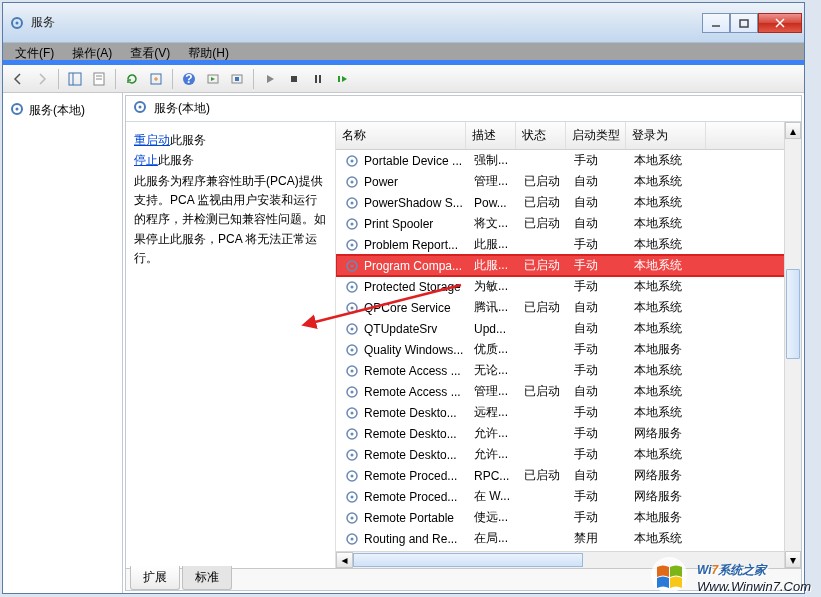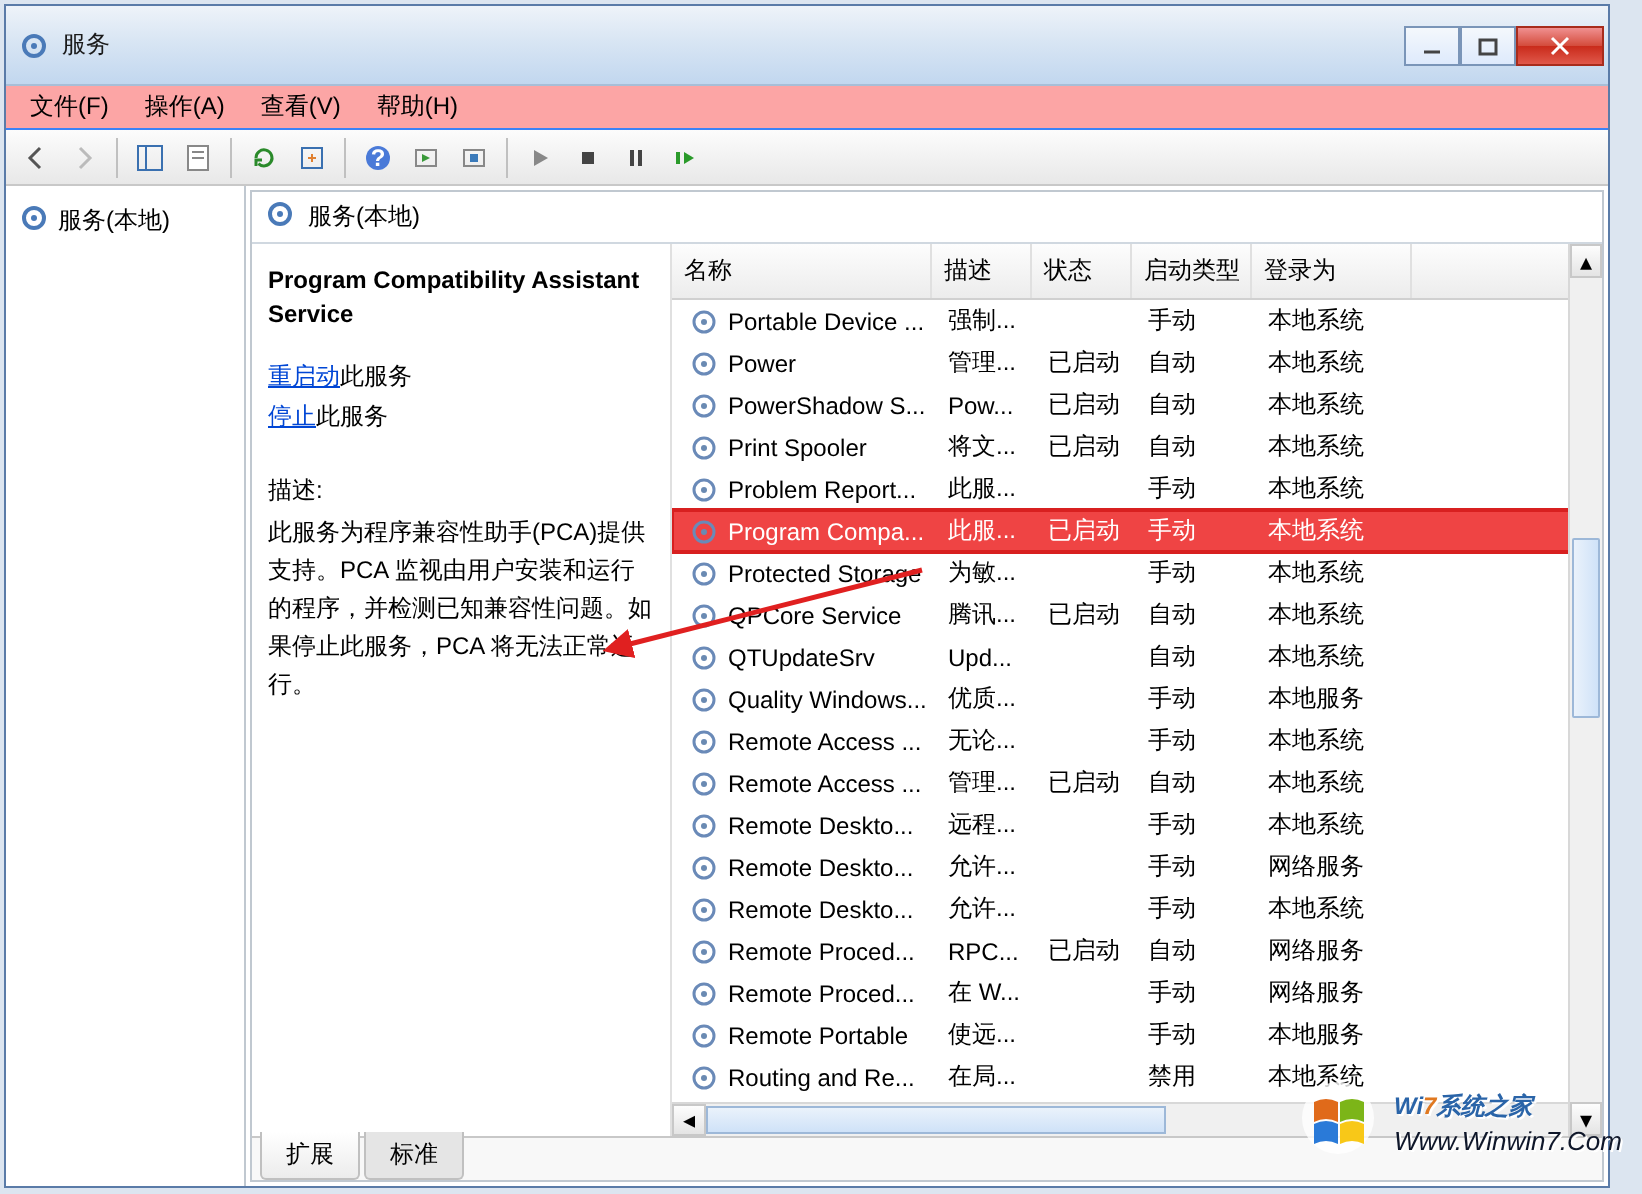--- a/index.html
+++ b/index.html
@@ -9,21 +9,21 @@
 
 .titlebar { height: 40px; background: linear-gradient(to bottom, #eef3f9 0%, #d6e4f3 50%, #c2d7ef 100%); display: flex; align-items: center; padding-left: 6px; border-bottom: 1px solid #a8bed7; }
 .titlebar .icon-sm { width: 16px; height: 16px; margin-right: 6px; }
 .title-text { flex: 1; color: #1a1a1a; }
 .win-controls { display: flex; height: 20px; margin-right: 2px; gap: 0; }
 .win-btn { width: 28px; height: 20px; border: 1px solid #7a95b8; background: linear-gradient(to bottom,#f4f8fc,#deeafc); display:flex; align-items:center; justify-content:center; font-size:10px; color:#333; }
 .win-btn.close { width: 44px; background: linear-gradient(to bottom,#f09090,#d44c3c 49%,#c92a1a 50%,#e0584a); color:#fff; border-color:#a82c1c; }
 .win-btn.close svg { stroke:#fff; }
 .win-btn svg { width:10px; height:10px; stroke:#444; stroke-width:1.5; fill:none; }
 
-.menubar { height: 22px; background: #fca5a5; border-bottom: 1px solid #3b82f6; display:flex; align-items:flex-end; padding-left:4px; gap:2px; }
+.menubar { height: 22px; background: #a3a3a3; border-bottom: 5px solid #3b82f6; display:flex; align-items:flex-start; padding-left:4px; gap:2px; }
 .menubar span { padding: 2px 8px; }
 
 .toolbar { height: 28px; background: linear-gradient(to bottom,#fcfcfc,#e8e8e8); border-bottom:1px solid #c8c8c8; display:flex; align-items:center; padding:0 4px; gap:2px; }
 .toolbar .sep { width:1px; height:20px; background:#c0c0c0; margin:0 3px; }
 .tb-btn { width:22px; height:22px; display:flex; align-items:center; justify-content:center; border:1px solid transparent; }
 .tb-btn svg { width:16px; height:16px; }
 
 .content { flex:1; display:flex; min-height:0; }
 .left-pane { width:120px; border-right:1px solid #c0c8d0; background:#fff; padding:6px 4px; }
 .left-item { display:flex; align-items:center; gap:4px; padding:2px; }
@@ -61,21 +61,21 @@
 .sb-track-h { flex:1; position:relative; }
 .sb-thumb-h { position:absolute; top:1px; bottom:1px; left:0; width:230px; background:linear-gradient(to bottom,#eaf2fb,#cfe2f8); border:1px solid #9db8d8; }
 
 .tabs-bottom { height:22px; display:flex; align-items:flex-end; border-top:1px solid #c8c8c8; padding-left:4px; gap:2px; background:#f8f8f8; }
 .tab { padding:3px 12px; border:1px solid #c0c0c0; border-top:none; background:linear-gradient(to bottom,#fff,#ececec); font-size:12px; border-bottom-left-radius:3px; border-bottom-right-radius:3px; }
 .tab.active { background:#e5e5e5; }
 
 .arrow-annot { position:absolute; left:175px; top:155px; pointer-events:none; }
 .arrow-annot svg { overflow:visible; }
 
-.watermark { position:absolute; right:10px; bottom:18px; display:flex; align-items:center; gap:8px; font-family:Arial,sans-serif; pointer-events:none; }
+.watermark { position:absolute; right:10px; bottom:2px; display:flex; align-items:center; gap:8px; font-family:Arial,sans-serif; pointer-events:none; }
 .wm-text1 { font-size:20px; font-weight:bold; color:#2a64a8; font-style:italic; text-shadow:1px 1px 0 #fff; }
 .wm-text1 .seven { color:#e07820; }
 .wm-url { font-size:13px; color:#0f172a; font-style:italic; text-shadow:1px 1px 0 #fff; }
 .wm-logo { width:40px; height:40px; }
 
 .gear-icon { display:inline-block; }
 </style>
 </head>
 <body>
 
@@ -214,26 +214,24 @@
         <span><svg width="16" height="16" viewBox="0 0 16 16">
               <circle cx="8" cy="8" r="5" fill="none" stroke="#4a7ab8" stroke-width="2"></circle>
               <circle cx="8" cy="8" r="1.5" fill="#4a7ab8"></circle>
             </svg></span>
         <span>服务(本地)</span>
       </div>
 
       <div class="right-body">
 
         <div class="detail-pane">
-          <h4>Program Compatibility Assistant Service</h4>
           <div class="detail-actions">
             <div><a>重启动</a><span>此服务</span></div>
             <div><a>停止</a><span>此服务</span></div>
           </div>
-          <div class="detail-desc-label">描述:</div>
           <div class="detail-desc">此服务为程序兼容性助手(PCA)提供支持。PCA 监视由用户安装和运行的程序，并检测已知兼容性问题。如果停止此服务，PCA 将无法正常运行。</div>
         </div>
 
         <div class="list-pane">
           <div class="list-header">
             <div class="col c-name">名称</div>
             <div class="col c-desc">描述</div>
             <div class="col c-stat">状态</div>
             <div class="col c-start">启动类型</div>
             <div class="col c-logon">登录为</div>

